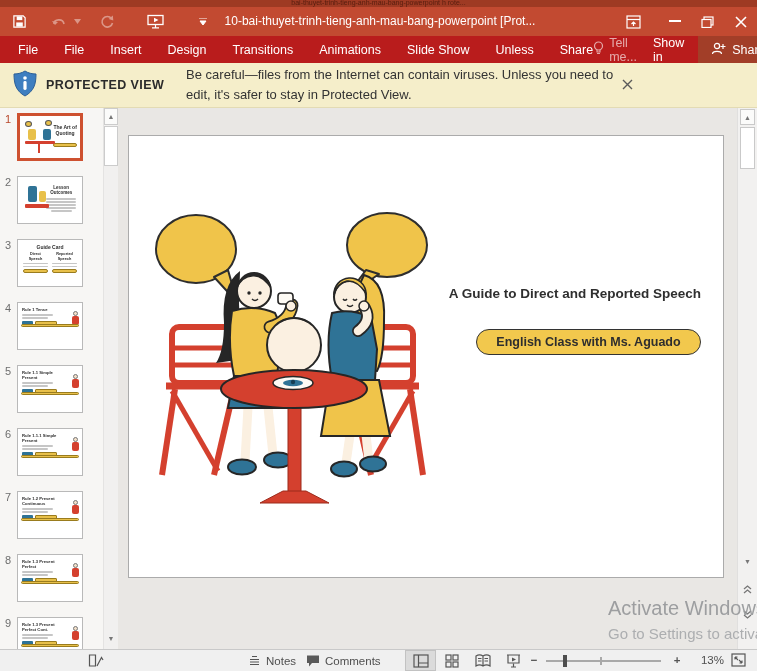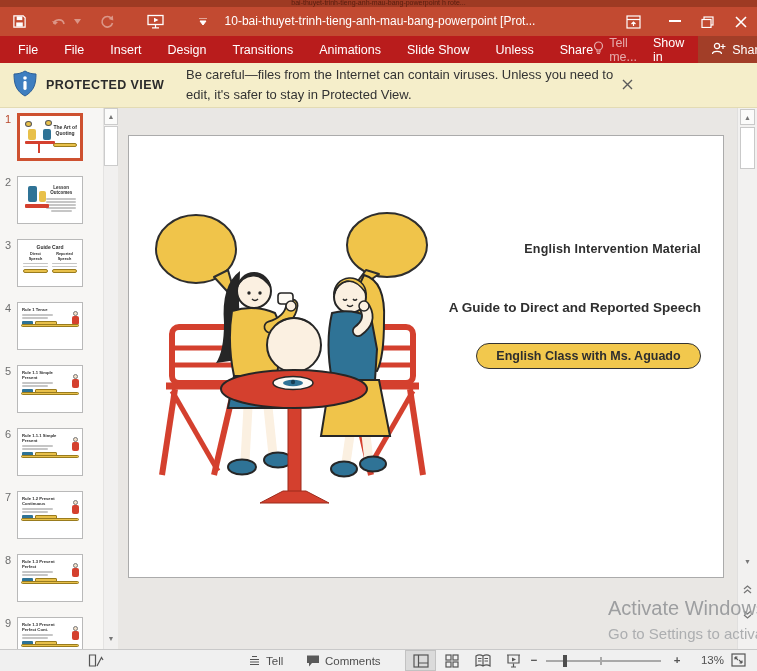--- a/index.html
+++ b/index.html
@@ -558,21 +558,20 @@
           <rect x="144" y="184" width="13" height="104" fill="#D4402E" stroke="#9C2A1B" stroke-width="1"></rect>
           <path d="M 116 294 L 185 294 L 162 282 L 139 282 Z" fill="#D4402E" stroke="#9C2A1B" stroke-width="1"></path>
           <ellipse cx="150" cy="180" rx="73" ry="19" fill="#D4402E" stroke="#262626" stroke-width="2"></ellipse>
           <ellipse cx="149" cy="174" rx="20" ry="6.5" fill="#FDFAF4" stroke="#262626" stroke-width="1.5"></ellipse>
           <ellipse cx="149" cy="174" rx="10" ry="3.2" fill="#2F7396"></ellipse>
           <circle cx="149" cy="173" r="2.2" fill="#173F54"></circle>
         </svg>
       </div>
 
       <div class="slide-textcol">
-        <div class="kicker">English Intervention Material</div>
         <div class="subtitle">A Guide to Direct and Reported Speech</div>
         <div class="badge">English Class with Ms. Aguado</div>
       </div>
     </div>
   </div>
 
   <div class="vscroll">
     <div class="vsc-up">
         <div class="arrow-g">▲</div>
       </div>
@@ -607,21 +606,21 @@
   <span class="sb-proof">
     <svg width="16" height="15" viewBox="0 0 16 15">
         <path d="M1.5 2 h6 v11 h-6 z" fill="none" stroke="#555" stroke-width="1.2"></path>
         <path d="M9 13 L13.5 4.5 L15 7" fill="none" stroke="#555" stroke-width="1.2"></path>
       </svg>
   </span>
   <span class="sb-notes">
     <svg width="13" height="12" viewBox="0 0 13 12">
         <path d="M4 1.5 h5 M2 4.5 h9 M2 7 h9 M2 9.5 h9" stroke="#555" stroke-width="1.2"></path>
       </svg>
-    <span>Tell</span>
+    <span>Notes</span>
   </span>
   <span class="sb-comments">
     <svg width="14" height="13" viewBox="0 0 14 13">
         <path d="M1 1.5 h12 v7.5 h-7 l-3 3.5 v-3.5 h-2 z" fill="#5a5a5a"></path>
       </svg>
     <span>Comments</span>
   </span>
   <span class="sb-views">
     <span class="sb-vbtn active">
       <svg width="16" height="14" viewBox="0 0 16 14">

